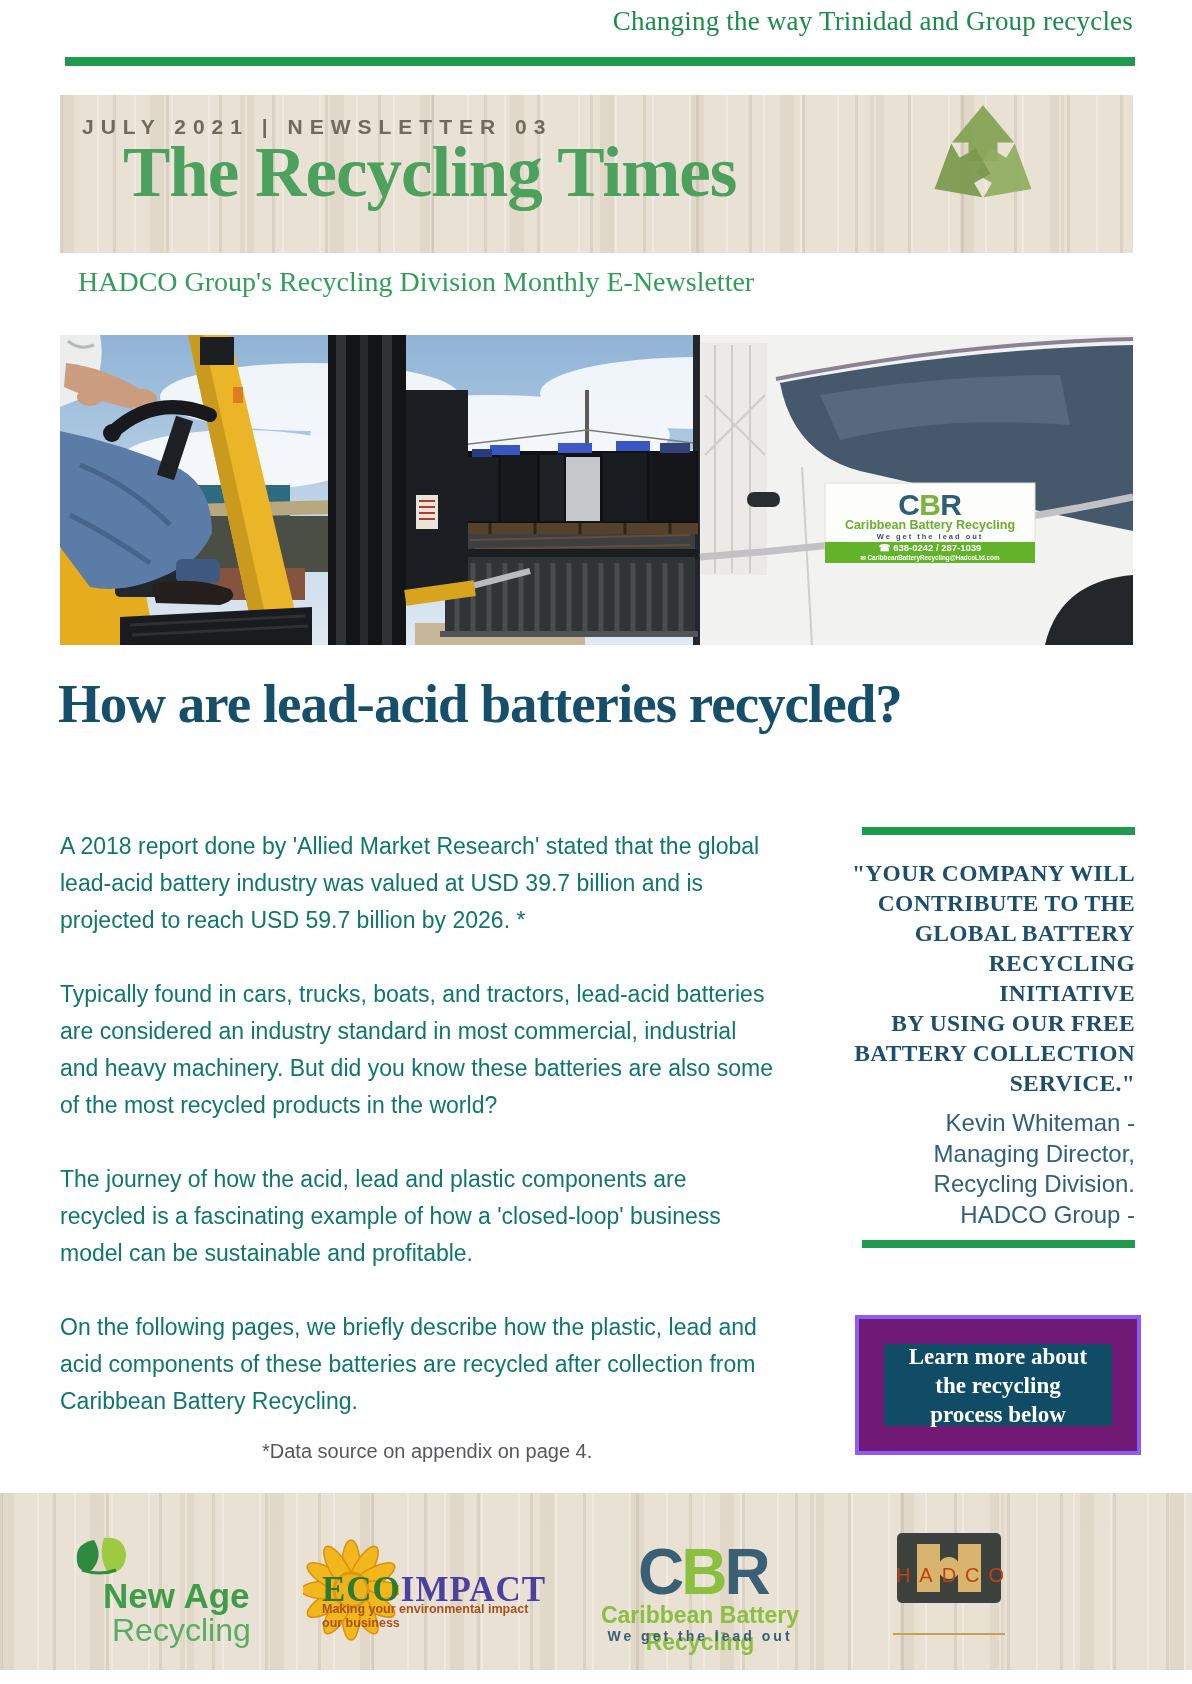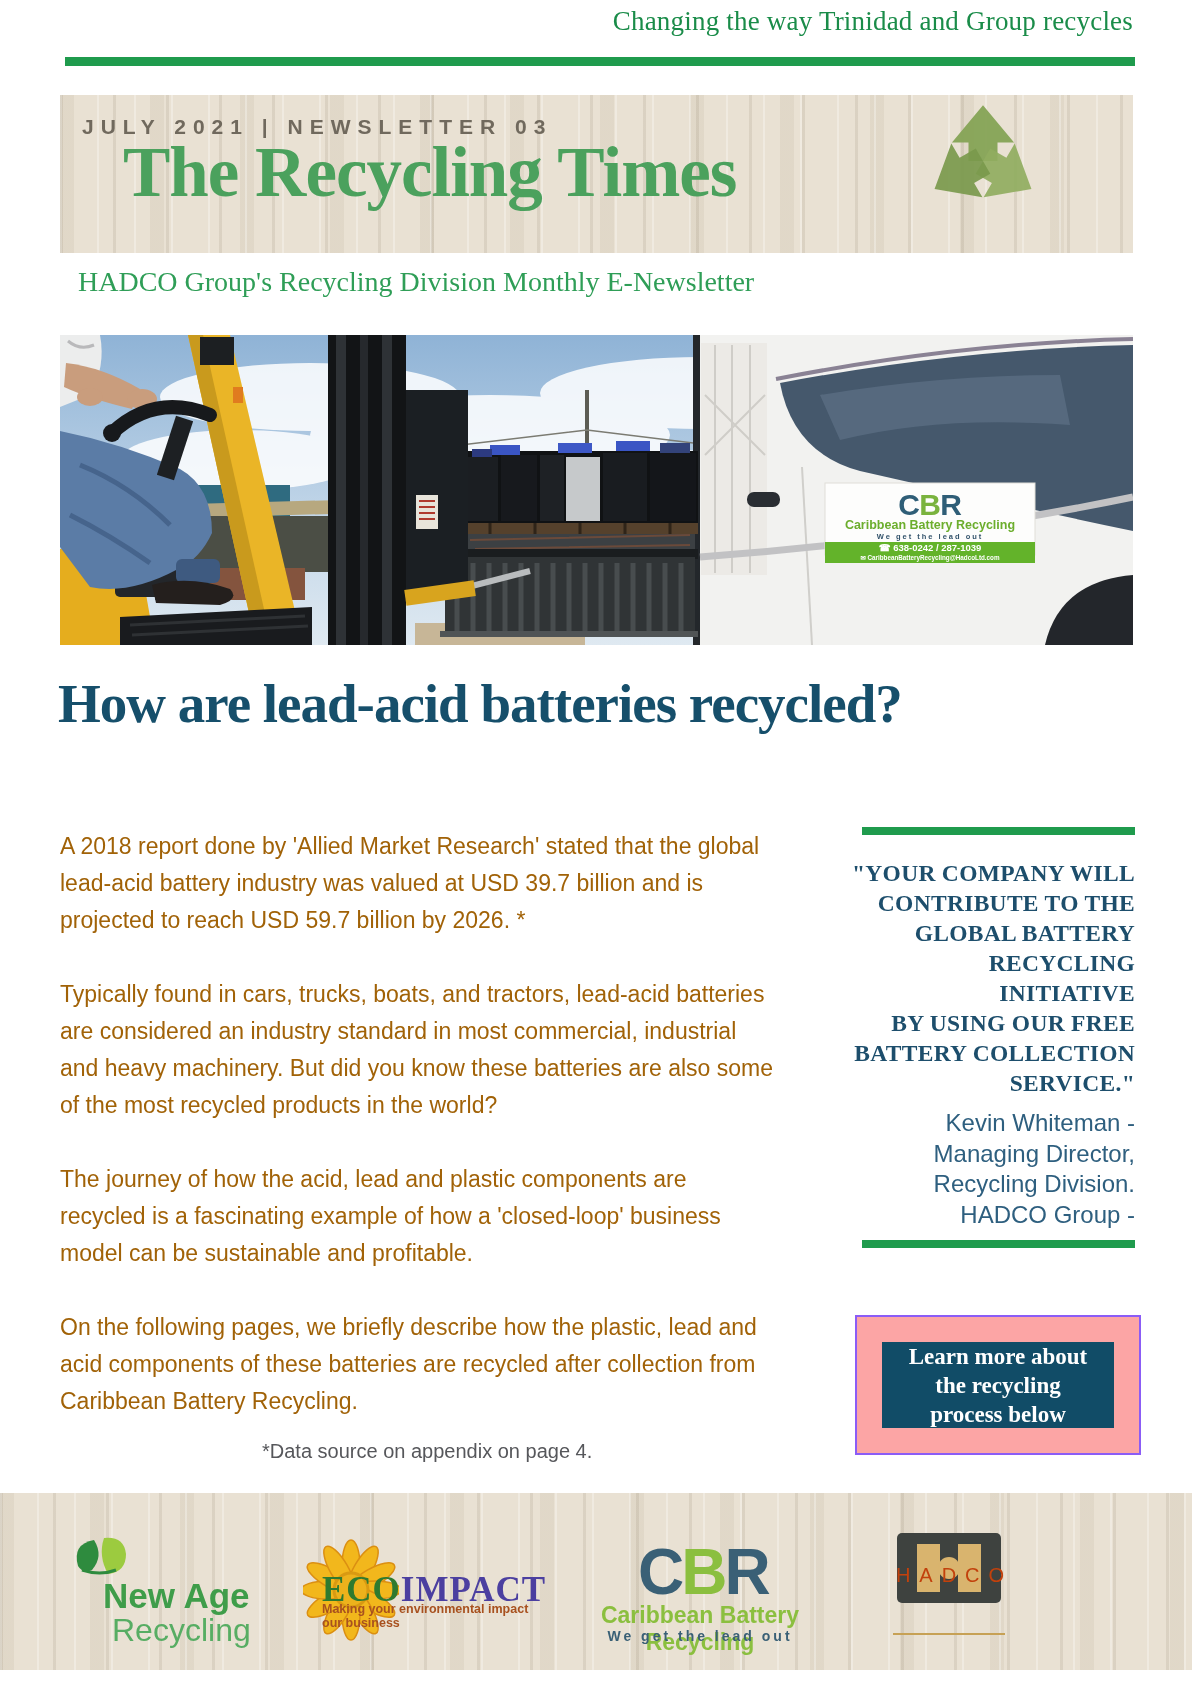--- a/index.html
+++ b/index.html
@@ -26,33 +26,33 @@
               font-size:71px;color:#4ba15d;letter-spacing:-1px;line-height:1;margin-left:47px;}
   .recycle-icon{left:868px;top:6px;}
 
   .subtitle{left:78px;top:266px;font-family:"Liberation Serif",serif;font-size:28px;color:#2f9e57;}
 
   .hero{left:60px;top:335px;width:1073px;height:310px;background:#9cbcd9;}
 
   .headline{left:58px;top:674px;width:1000px;font-family:"Liberation Serif",serif;font-weight:700;
             font-size:55px;color:#164f6b;letter-spacing:-1px;line-height:1.1;}
 
-  .article-body{left:60px;top:828px;width:718px;font-size:23px;line-height:37px;color:#a16207;}
+  .article-body{left:60px;top:828px;width:718px;font-size:23px;line-height:37px;color:#0f766e;}
   .article-body p{margin:0 0 37px 0;}
   .footnote{left:262px;top:1440px;font-size:20px;color:#56575b;}
 
   .sidebar-bar{left:862px;width:273px;height:8px;background:#1f9b4d;}
   .quote{left:845px;top:858px;width:290px;text-align:right;font-family:"Liberation Serif",serif;
          font-weight:700;font-size:23.5px;line-height:30px;color:#1d4e6c;letter-spacing:.3px;}
   .attribution{left:845px;top:1108px;width:290px;text-align:right;font-size:24px;line-height:30.5px;
                color:#2e5f7f;}
   .quote span,.attribution span{display:block;}
 
-  .cta-button{left:855px;top:1315px;width:286px;height:140px;border:2px solid #8b5cf6;
-              background:#fca5a5;box-sizing:border-box;padding:25px;cursor:pointer;}
+  .cta-button{left:855px;top:1315px;width:286px;height:140px;border:4px solid #8b5cf6;
+              background:#701a75;box-sizing:border-box;padding:25px;cursor:pointer;}
   .cta-inner{width:100%;height:100%;background:#114c67;display:flex;flex-direction:column;
              justify-content:center;align-items:center;text-align:center;
              font-family:"Liberation Serif",serif;font-weight:700;font-size:23px;line-height:29px;
              color:#ffffff;}
 
   .footer{left:0;top:1493px;width:1192px;height:177px;}
 
   
   .na-leaves{left:72px;top:1536px;}
   .na-line1{left:103px;top:1576px;font-size:35px;font-weight:700;color:#3f9d4a;}

